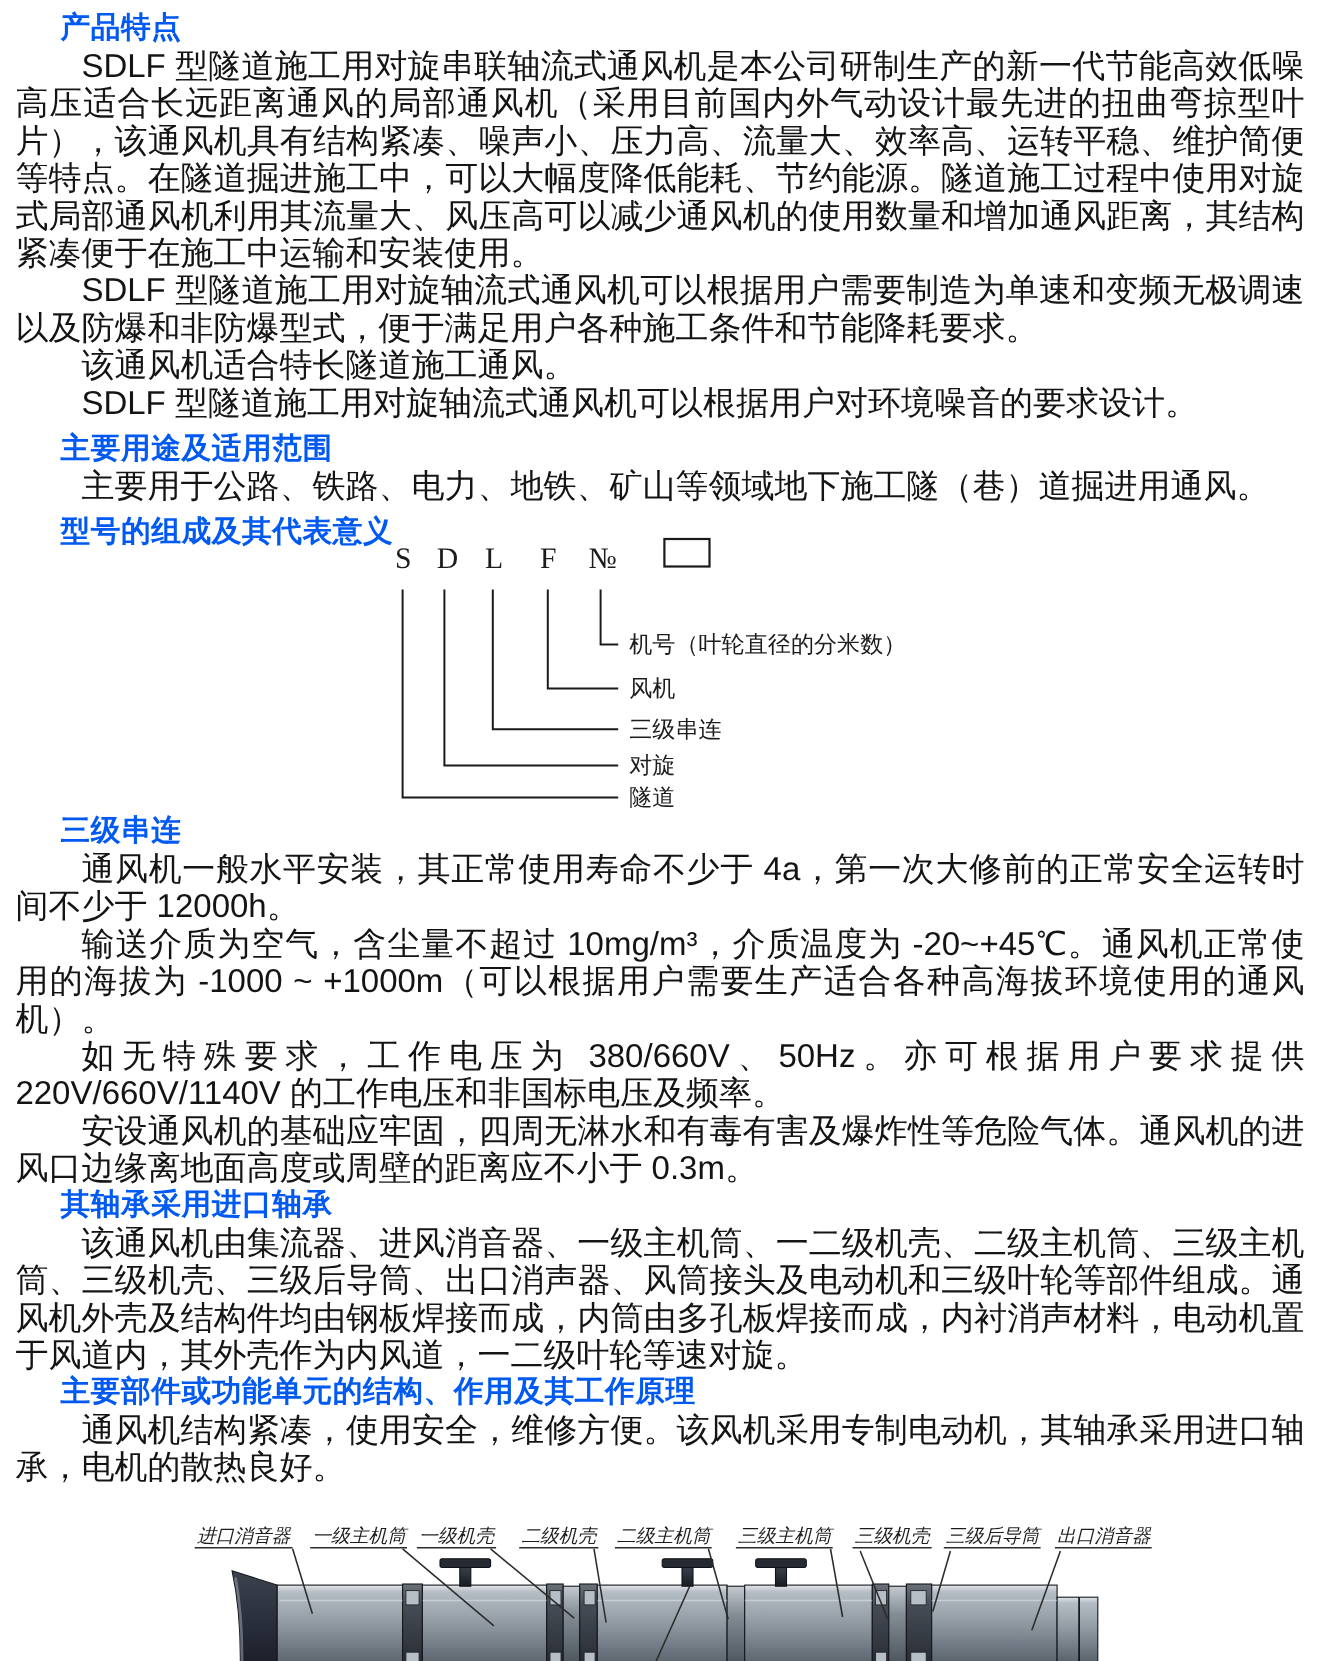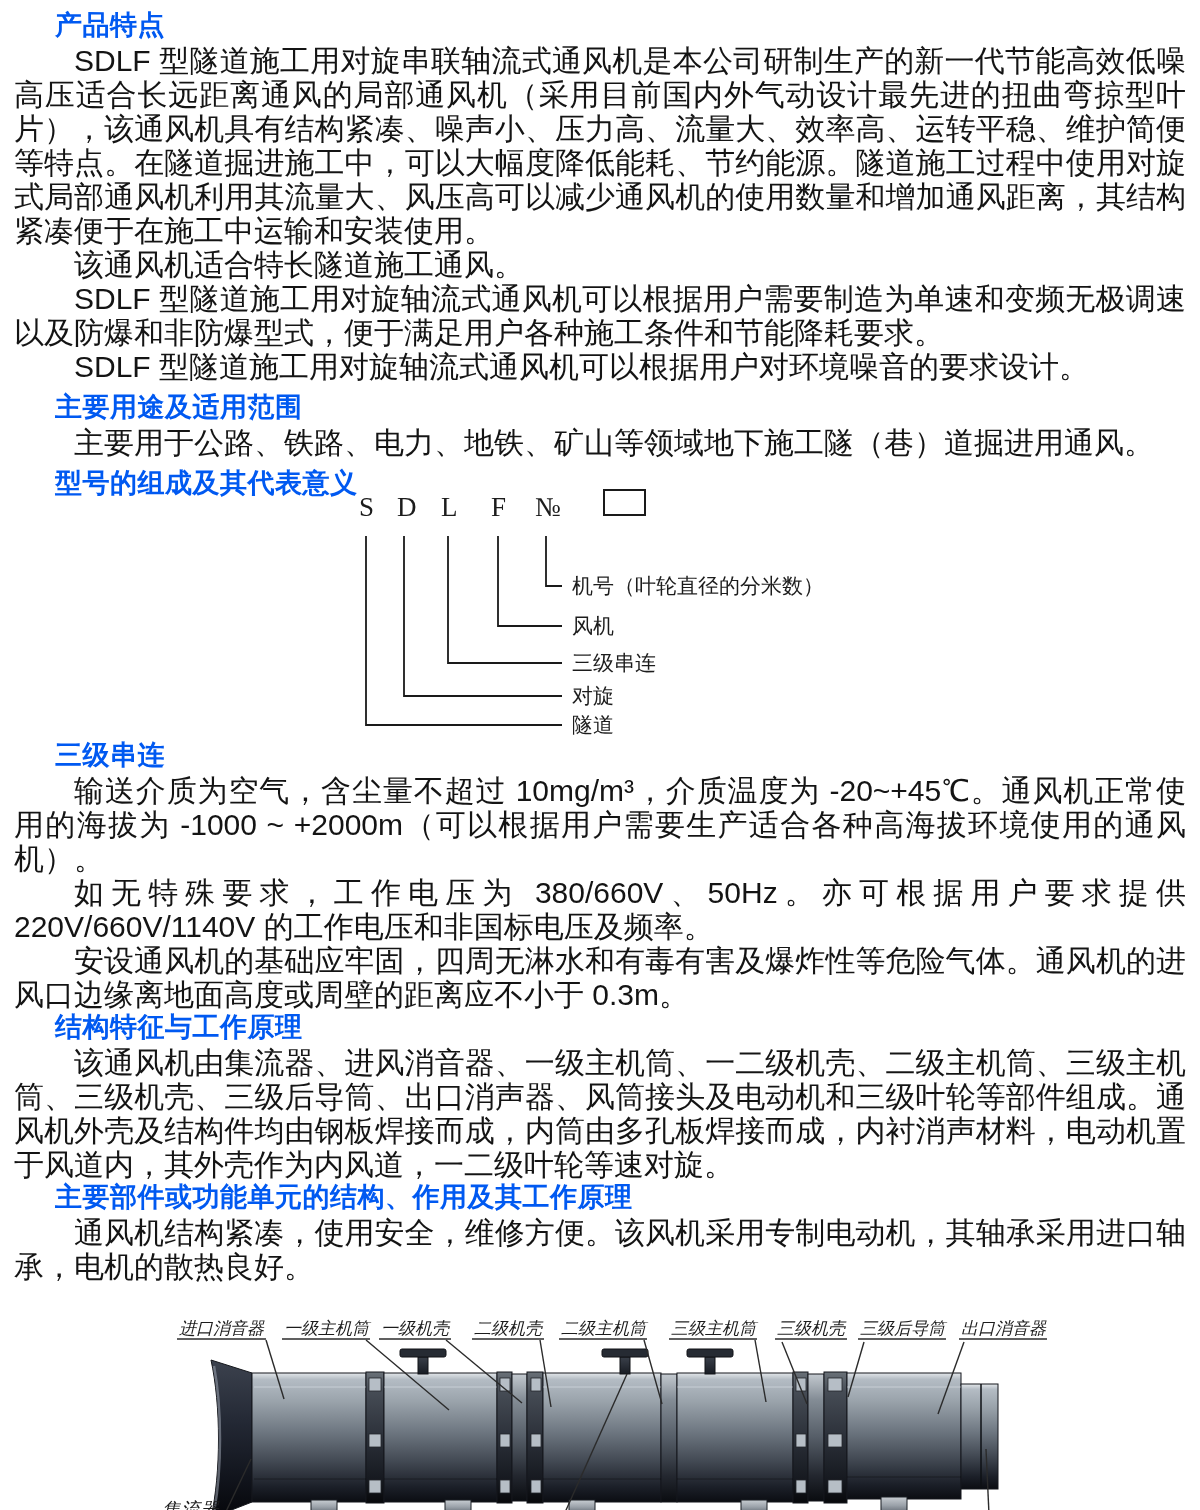--- a/index.html
+++ b/index.html
@@ -15,22 +15,22 @@
   svg text{fill:#1c1c1c;}
   .serif-t{font-family:"Liberation Serif","DejaVu Serif",serif;}
 </style>
 </head>
 <body>
 
 <div class="content">
 
   <h2 class="sec first">产品特点</h2>
   <p class="body">SDLF 型隧道施工用对旋串联轴流式通风机是本公司研制生产的新一代节能高效低噪高压适合长远距离通风的局部通风机（采用目前国内外气动设计最先进的扭曲弯掠型叶片），该通风机具有结构紧凑、噪声小、压力高、流量大、效率高、运转平稳、维护简便等特点。在隧道掘进施工中，可以大幅度降低能耗、节约能源。隧道施工过程中使用对旋式局部通风机利用其流量大、风压高可以减少通风机的使用数量和增加通风距离，其结构紧凑便于在施工中运输和安装使用。</p>
+  <p class="body">SDLF 型隧道施工用对旋轴流式通风机可以根据用户需要制造为单速和变频无极调速以及防爆和非防爆型式，便于满足用户各种施工条件和节能降耗要求。</p>
   <p class="body">该通风机适合特长隧道施工通风。</p>
-  <p class="body">SDLF 型隧道施工用对旋轴流式通风机可以根据用户需要制造为单速和变频无极调速以及防爆和非防爆型式，便于满足用户各种施工条件和节能降耗要求。</p>
   <p class="body">SDLF 型隧道施工用对旋轴流式通风机可以根据用户对环境噪音的要求设计。</p>
 
   <h2 class="sec">主要用途及适用范围</h2>
   <p class="body">主要用于公路、铁路、电力、地铁、矿山等领域地下施工隧（巷）道掘进用通风。</p>
 
   <h2 class="sec">型号的组成及其代表意义</h2>
 
   <div class="model-diagram">
     <svg width="1200" height="252" viewBox="0 0 1200 252">
 
@@ -52,25 +52,26 @@
 
       <text class="serif-t" x="558" y="105" font-size="21">机号（叶轮直径的分米数）</text>
       <text class="serif-t" x="558" y="145" font-size="21">风机</text>
       <text class="serif-t" x="558" y="182" font-size="21">三级串连</text>
       <text class="serif-t" x="558" y="215" font-size="21">对旋</text>
       <text class="serif-t" x="558" y="244" font-size="21">隧道</text>
     </svg>
   </div>
 
   <h2 class="sec tight">三级串连</h2>
-  <p class="body">输送介质为空气，含尘量不超过 10mg/m³，介质温度为 -20~+45℃。通风机正常使用的海拔为 -1000 ~ +2000m（可以根据用户需要生产适合各种高海拔环境使用的通风机）。</p>
+  <p class="body">通风机一般水平安装，其正常使用寿命不少于 4a，第一次大修前的正常安全运转时间不少于 12000h。</p>
+  <p class="body">输送介质为空气，含尘量不超过 10mg/m³，介质温度为 -20~+45℃。通风机正常使用的海拔为 -1000 ~ +1000m（可以根据用户需要生产适合各种高海拔环境使用的通风机）。</p>
   <p class="body">如无特殊要求，工作电压为 380/660V、50Hz。亦可根据用户要求提供 220V/660V/1140V 的工作电压和非国标电压及频率。</p>
   <p class="body">安设通风机的基础应牢固，四周无淋水和有毒有害及爆炸性等危险气体。通风机的进风口边缘离地面高度或周壁的距离应不小于 0.3m。</p>
 
-  <h2 class="sec tight">结构特征与工作原理</h2>
+  <h2 class="sec tight">其轴承采用进口轴承</h2>
   <p class="body">该通风机由集流器、进风消音器、一级主机筒、一二级机壳、二级主机筒、三级主机筒、三级机壳、三级后导筒、出口消声器、风筒接头及电动机和三级叶轮等部件组成。通风机外壳及结构件均由钢板焊接而成，内筒由多孔板焊接而成，内衬消声材料，电动机置于风道内，其外壳作为内风道，一二级叶轮等速对旋。</p>
 
   <h2 class="sec tight">主要部件或功能单元的结构、作用及其工作原理</h2>
   <p class="body">通风机结构紧凑，使用安全，维修方便。该风机采用专制电动机，其轴承采用进口轴承，电机的散热良好。</p>
 
   <div class="fan-diagram">
     <svg width="1200" height="346" viewBox="0 0 1200 346">
       <defs>
         <linearGradient id="gMetal" x1="0" y1="0" x2="0" y2="1">
           <stop offset="0" stop-color="#e2e6e9"></stop>

